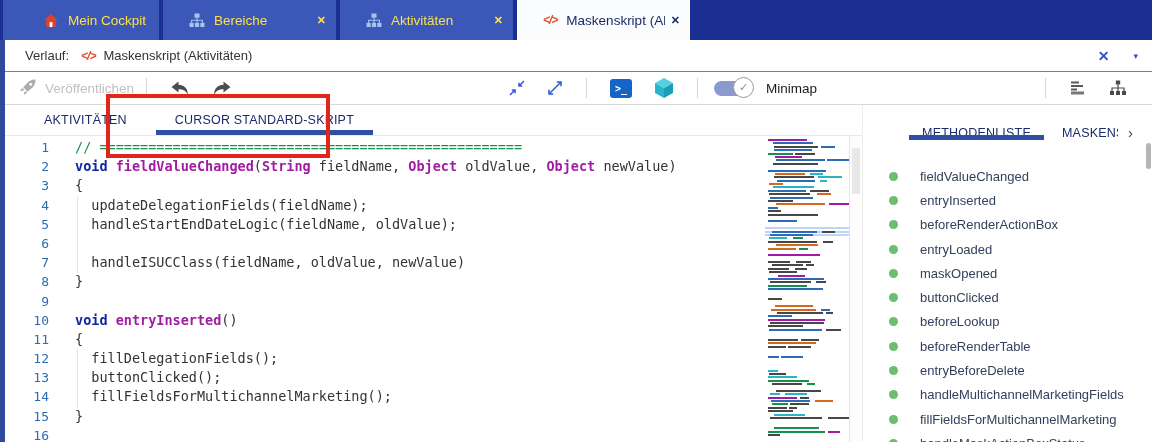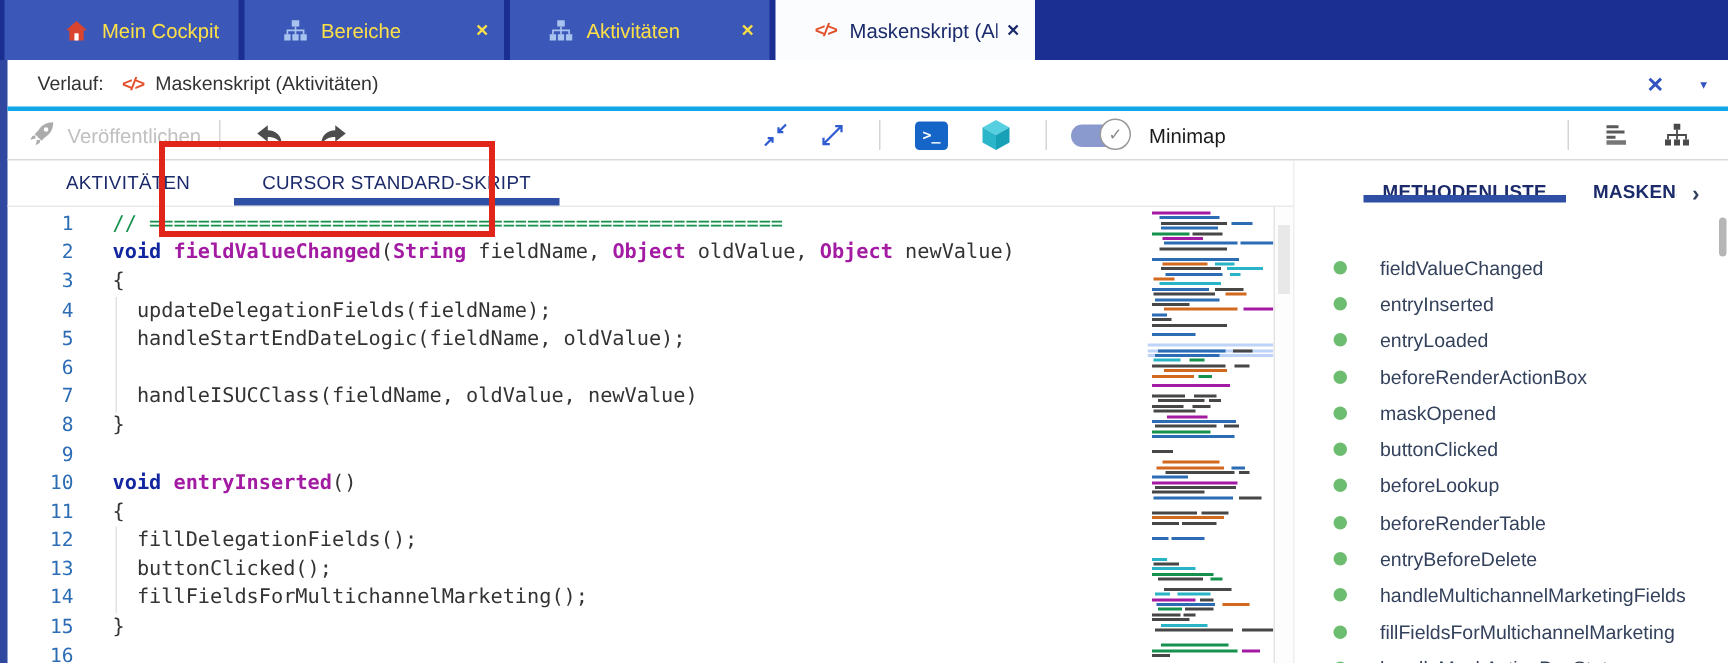--- a/index.html
+++ b/index.html
@@ -15,21 +15,21 @@
   .ticon { margin-right:9px; display:flex; align-items:center; }
   .tlabel { flex:1; white-space:nowrap; overflow:hidden; }
   .tclose { font-size:11px; font-weight:bold; margin-left:6px; }
   .code-glyph { color:#e2512c; font-weight:bold; font-style:italic; font-size:12px; letter-spacing:-1px; }
 
   
   .under-row { display:flex; height:402px; }
   .left-stripe { width:5px; background:#30489f; }
   .content-col { flex:1; display:flex; flex-direction:column; min-width:0; }
 
-  .breadcrumb-row { height:31px; border-bottom:3px solid #0ea5e9; display:flex; align-items:center;
+  .breadcrumb-row { height:31px; border-bottom:1px solid #0ea5e9; display:flex; align-items:center;
                     padding:0 14px 0 20px; font-size:13px; color:#333; flex:none; }
   .bc-icon { margin:0 8px 0 12px; display:flex; }
   .bc-spacer { flex:1; }
   .bc-close { color:#3354c0; font-size:14px; font-weight:bold; margin-right:24px; cursor:default; }
   .bc-caret { color:#3354c0; font-size:9px; }
 
   .toolbar-row { height:32px; border-bottom:1px solid #d9d9d9; display:flex; align-items:center;
                  padding:0 14px; flex:none; }
   .tb-sep { width:1px; height:20px; background:#d5d5d5; margin:0 12px; flex:none; }
   .publish { display:flex; align-items:center; color:#c0c0c0; font-size:13.5px; gap:8px; }
@@ -68,21 +68,21 @@
   .ig1 { top:60px; height:77px; }
   .ig2 { top:213px; height:58px; }
 
   .minimap { width:84px; padding-top:3px; overflow:hidden; flex:none; }
   .mm-row { height:2px; margin-bottom:1.4px; display:flex; }
   .mm-row span { height:2px; display:block; }
   .mm-scroll { width:12px; border-left:1px solid #e4e4e4; position:relative; background:#fdfdfd; flex:none; }
   .mm-thumb { position:absolute; top:12px; left:2px; width:8px; height:46px; background:#e8e8e8; }
 
   .right-panel { flex:1; position:relative; padding-top:14px; overflow:hidden; border-left:1px solid #eee; min-width:0; }
-  .panel-tab-bar { display:flex; align-items:flex-start; padding-left:46px; height:27px;font-weight:bold; }
+  .panel-tab-bar { display:flex; align-items:center; padding-left:46px; height:27px; }
   .rtab { font-size:12.5px; color:#1b2a6b; position:relative; display:flex; align-items:center;
           justify-content:center; letter-spacing:0.2px; white-space:nowrap; }
   .rtab.active { width:135px; }
   .rtab.active::after { content:""; position:absolute; left:0; right:0; bottom:0; height:5px; background:#2e4fa3; }
   .rtab.clipped { width:56px; overflow:hidden; margin-left:18px; justify-content:flex-start; }
   .rp-chevron { margin-left:10px; color:#33415c; font-size:15px; display:flex; align-items:center; }
   .method-list { margin-top:18px; padding-left:26px; }
   .mrow { display:flex; align-items:center; height:24.3px; }
   .dot { width:9px; height:9px; border-radius:50%; background:#6dbd70; margin-right:22px; flex:none; }
   .mlabel { font-size:13px; color:#33415c; white-space:nowrap; }
@@ -587,25 +587,25 @@
               <div class="mrow">
                 <span class="dot"></span>
                 <span class="mlabel">fieldValueChanged</span>
               </div>
               <div class="mrow">
                 <span class="dot"></span>
                 <span class="mlabel">entryInserted</span>
               </div>
               <div class="mrow">
                 <span class="dot"></span>
+                <span class="mlabel">beforeRenderActionBox</span>
+              </div>
+              <div class="mrow">
+                <span class="dot"></span>
                 <span class="mlabel">entryLoaded</span>
-              </div>
-              <div class="mrow">
-                <span class="dot"></span>
-                <span class="mlabel">beforeRenderActionBox</span>
               </div>
               <div class="mrow">
                 <span class="dot"></span>
                 <span class="mlabel">maskOpened</span>
               </div>
               <div class="mrow">
                 <span class="dot"></span>
                 <span class="mlabel">buttonClicked</span>
               </div>
               <div class="mrow">

